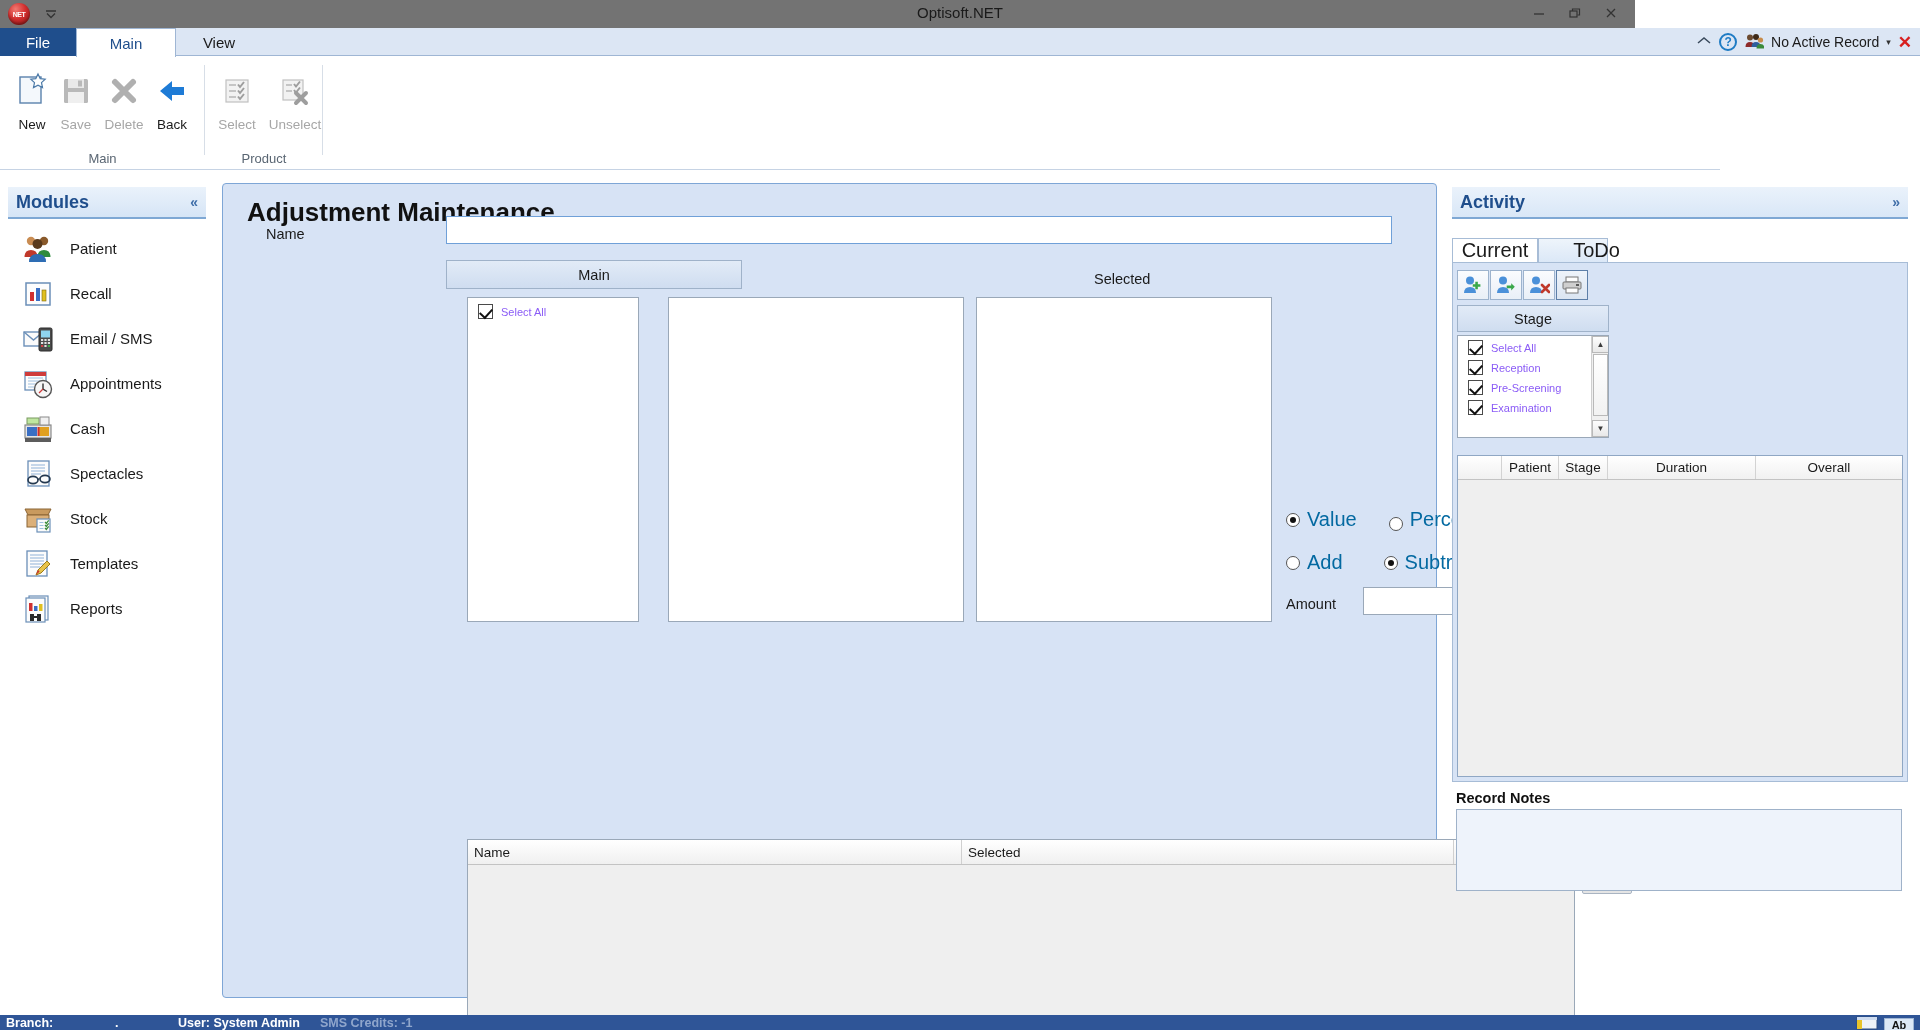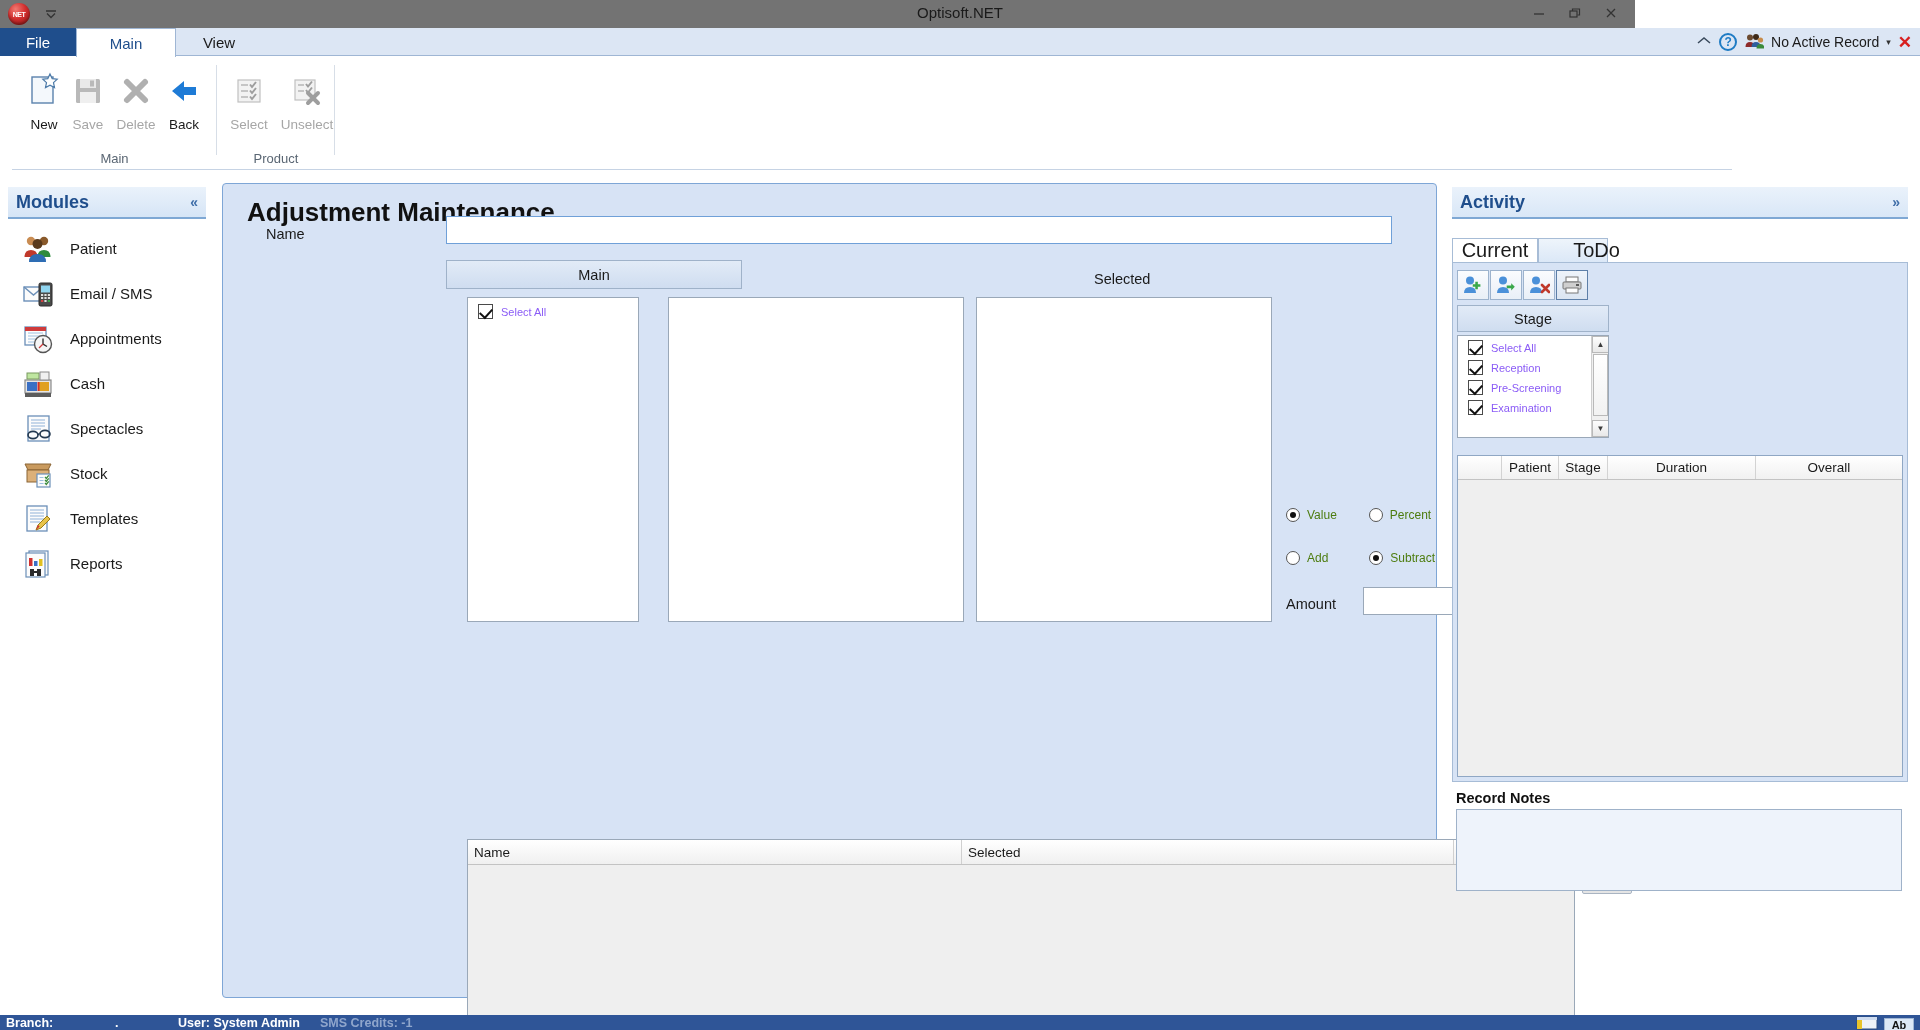--- a/index.html
+++ b/index.html
@@ -69,21 +69,21 @@
     border:2px solid #1e7bc4; color:#1e7bc4;
     display:flex; align-items:center; justify-content:center;
     font-size:12px; font-weight:bold;
   }
   .hdr-users { font-size:15px; line-height:1; }
   .hdr-caret { font-size:9px; color:#333; }
   .hdr-x { color:#d81f1f; font-weight:bold; font-size:17px; }
 
   
   .ribbon {
-    position:absolute; left:12px; top:57px; width:1720px; height:113px;
+    position:absolute; left:0; top:57px; width:1720px; height:113px;
     background:#ffffff; border-bottom:1px solid #c6d3e4;
   }
   .rgroup { position:absolute; top:0; height:113px; }
   .rgroup-label {
     position:absolute; bottom:4px; left:0; width:100%;
     text-align:center; font-size:13px; color:#5a6673;
   }
   .rgroup-sep {
     position:absolute; top:8px; width:1px; height:90px; background:#d7dee7;
   }
@@ -154,21 +154,21 @@
   .radio-row { position:absolute; display:flex; align-items:center; }
   .radio { display:flex; align-items:center; gap:7px; }
   .rdot {
     width:14px; height:14px; border-radius:50%;
     background:#fff; border:1px solid #555; position:relative; flex:0 0 14px;
   }
   .rdot.sel::after {
     content:""; position:absolute; left:3px; top:3px; width:6px; height:6px;
     border-radius:50%; background:#111;
   }
-  .rlbl { font-size:12px; color:#4d7c0f; }
+  .rlbl { font-size:20px; color:#0369a1; }
 
   
   .grid {
     position:absolute; background:#efefef; border:1px solid #9aa8b8;
   }
   .grid-head {
     height:25px; display:flex; background:linear-gradient(to bottom,#ffffff,#f0f0f0);
     border-bottom:1px solid #c3c3c3;
   }
   .gh {
@@ -415,20 +415,32 @@
                 <path d="M2.5 24 q0-7 6.5-7 t6.5 7z" fill="#c0392b"></path>
               <circle cx="22" cy="8" r="4.2" fill="#8a5a2b"></circle>
                 <path d="M15.5 24 q0-7 6.5-7 t6.5 7z" fill="#2e8b3d"></path>
               <circle cx="15.5" cy="11" r="5" fill="#5a3a1c"></circle>
                 <path d="M7 29 q0-8 8.5-8 t8.5 8z" fill="#2e6db4"></path>
             </svg>
           </span>
           <span class="lbl">Patient</span>
         </div>
 
+        <div class="mod-item">
+          <span class="mic">
+            <svg width="32" height="32" viewBox="0 0 32 32">
+              <rect x="4" y="5" width="24" height="22" fill="#fdfdfd" stroke="#6b8fb8" stroke-width="1.5"></rect>
+              <rect x="8" y="14" width="4" height="9" fill="#d03030"></rect>
+              <rect x="14" y="10" width="4" height="13" fill="#3a6fc4"></rect>
+              <rect x="20" y="12" width="4" height="11" fill="#e0c020"></rect>
+              <rect x="20" y="12" width="4" height="11" fill="none" stroke="#7d6a10" stroke-width=".6"></rect>
+            </svg>
+          </span>
+          <span class="lbl">Recall</span>
+        </div>
 
         <div class="mod-item">
           <span class="mic">
             <svg width="32" height="32" viewBox="0 0 32 32">
               <rect x="2" y="9" width="19" height="14" fill="#fbfbfb" stroke="#6b8fb8" stroke-width="1.4"></rect>
               <path d="M2 9 L11.5 17 L21 9" fill="none" stroke="#6b8fb8" stroke-width="1.4"></path>
               <rect x="17" y="5" width="13" height="23" rx="1.6" fill="#4a4a4a" stroke="#2b2b2b"></rect>
               <rect x="19" y="7.5" width="9" height="7" fill="#8fd4ef"></rect>
               <rect x="19" y="16" width="2.2" height="2" fill="#e0e0e0"></rect>
                 <rect x="22.4" y="16" width="2.2" height="2" fill="#e0e0e0"></rect>

